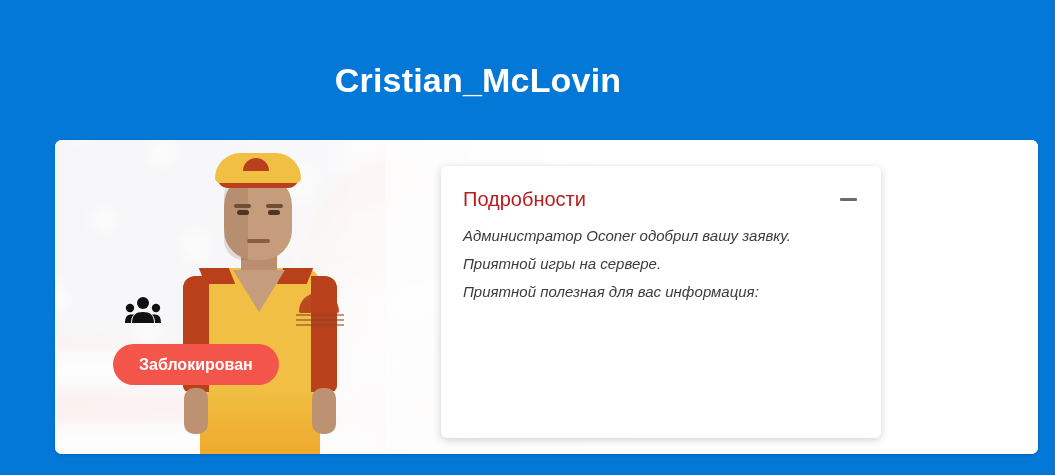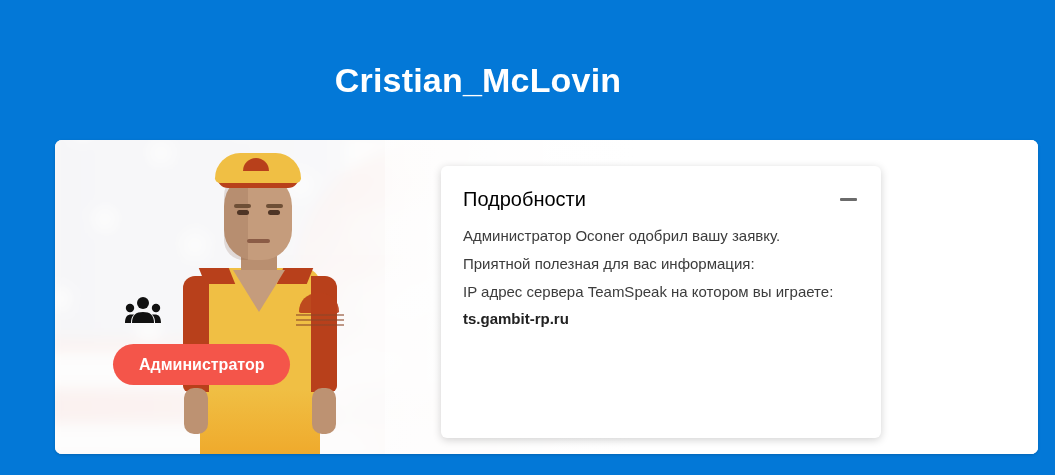--- a/index.html
+++ b/index.html
@@ -287,40 +287,41 @@
   }
   .details-head {
     display: flex;
     align-items: center;
     justify-content: space-between;
     height: 30px;
   }
   .details-title {
     font-size: 20px;
     font-weight: normal;
-    color: #000000;
+    color: #b91c1c;
     line-height: 26px;
     text-align: center;
   }
   .collapse-btn {
     width: 22px;
     height: 22px;
     display: flex;
     align-items: center;
     justify-content: center;
     cursor: pointer;
   }
   .collapse-bar {
     width: 17px;
     height: 3px;
     background: #6b6b6b;
     border-radius: 1px;
   }
   .details-body {
     margin-top: 8px;
+    font-style: italic;
   }
   .details-line {
     font-size: 15px;
     color: #3c3c3c;
     line-height: 27px;
     margin-bottom: 1px;
   }
   .details-line b {
     font-weight: bold;
     color: #222222;
@@ -385,30 +386,30 @@
       <circle cx="18" cy="7" r="6" fill="#111111"></circle>
       <path d="M7 27 C7 19 11 16 18 16 C25 16 29 19 29 27 Z" fill="#111111"></path>
       <circle cx="5" cy="12" r="4.2" fill="#111111"></circle>
       <path d="M0 27 C0 21 2 18.5 6.5 18.5 L9 18.5 C6.6 20.8 6 23.6 6 27 Z" fill="#111111"></path>
       <circle cx="31" cy="12" r="4.2" fill="#111111"></circle>
       <path d="M36 27 C36 21 34 18.5 29.5 18.5 L27 18.5 C29.4 20.8 30 23.6 30 27 Z" fill="#111111"></path>
     </svg>
 
   </div>
 
-  <div class="status-badge">Администратор</div>
+  <div class="status-badge">Заблокирован</div>
 
   <div class="details-panel">
     <div class="details-head">
       <div class="details-title">Подробности</div>
       <div class="collapse-btn">
         <div class="collapse-bar"></div>
       </div>
     </div>
 
     <div class="details-body" id="details-body">
         <div class="details-line">Администратор Oconer одобрил вашу заявку.</div>
+        <div class="details-line">Приятной игры на сервере.</div>
         <div class="details-line">Приятной полезная для вас информация:</div>
-        <div class="details-line">IP адрес сервера TeamSpeak на котором вы играете: <b>ts.gambit-rp.ru</b></div>
       </div>
   </div>
 
 </div>
 
 </body></html>

